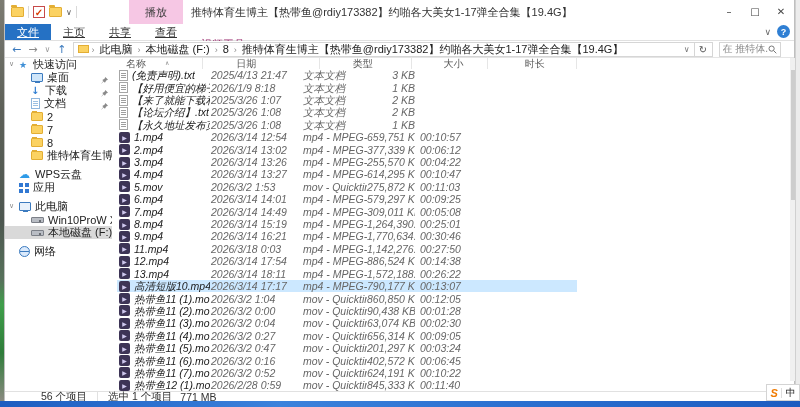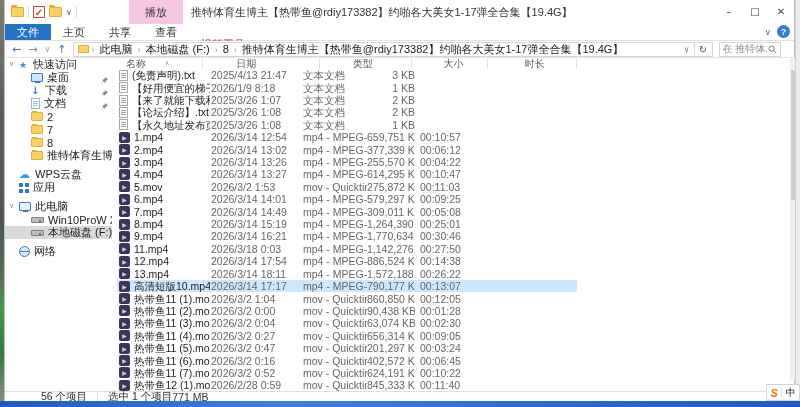--- a/index.html
+++ b/index.html
@@ -32,21 +32,21 @@
   .qat-caret { font-family:"DejaVu Sans", sans-serif; font-size:8px; color:#555; }
   #contextual-label { position:absolute; left:124px; top:0; width:54px; height:24px; background:#f6c7e4;
     display:flex; align-items:center; justify-content:center; color:#3b3b3b; font-size:11px; }
   #title-text { position:absolute; left:186px; top:5px; width:520px; white-space:nowrap; overflow:hidden; color:#333; }
   .win-controls { position:absolute; right:0; top:0; height:22px; display:flex; }
   .win-btn { width:26px; height:22px; display:flex; align-items:center; justify-content:center;
     color:#444; font-family:"DejaVu Sans", sans-serif; font-size:10px; }
 
   
   #tabrow { left:0; top:24px; width:100%; height:17px; background:#fff; border-bottom:1px solid #e1e1e1; display:flex; align-items:stretch; }
-  .tab { padding:0 12px; display:flex; align-items:center; color:#333; }
+  .tab { padding:0 12px; display:flex; align-items:center; color:#333;text-decoration:underline; }
   .tab.active { background:#2571c4; color:#fff; }
   .tab.contextual { color:#9b2d6f;margin-top:20px; }
   #ribbon-right { position:absolute; right:4px; top:25px; display:flex; align-items:center; gap:6px; }
   #ribbon-collapse { font-family:"DejaVu Sans", sans-serif; color:#666; font-size:9px; }
   #help-btn { width:13px; height:13px; border-radius:50%; background:#2f7fd3; color:#fff; font-size:9px;
     display:flex; align-items:center; justify-content:center; font-weight:bold; }
 
   
   #addressrow { left:0; top:41px; width:100%; height:17px; background:#fff; border-bottom:1px solid #e5e5e5;
     display:flex; align-items:center; }
@@ -110,21 +110,21 @@
   #filelist { left:107px; top:0; width:571px; height:100%; background:#fff; }
   #list-header { position:absolute; left:5px; top:0; width:460px; height:11px; display:flex; color:#595959;gap:32px; }
   #list-header .hc { border-right:1px solid #e6e6e6; overflow:hidden; font-size:10px; line-height:11px; position:relative; }
   #sort-caret { position:absolute; left:48px; top:-1px; font-size:6px; color:#888; font-family:"DejaVu Sans", sans-serif; }
   .w-name { width:93px; padding-left:9px; }
   .w-date { width:92px; padding-left:1px; }
   .w-type { width:65px; padding-left:1px; }
   .w-size { width:48px; }
   .w-len  { width:62px; padding-left:5px; }
   #rows { position:absolute; left:5px; top:11px; width:460px; }
-  .row { height:12.42px; display:flex; align-items:center; font-size:10.5px; }
+  .row { height:12.42px; display:flex; align-items:center; font-size:10.5px;font-style:italic; }
   .row.selected { background:#cce8ff; }
   .cell { overflow:hidden; white-space:nowrap; line-height:12px; }
   .c-name { width:93px; display:flex; align-items:center; color:#1c1c1c; }
   .c-name .nm { overflow:hidden; white-space:nowrap; }
   .c-date { width:92px; color:#666; padding-left:1px; }
   .c-type { width:65px; color:#666; padding-left:1px; }
   .c-size { width:48px; color:#666; text-align:right; }
   .c-len  { width:62px; color:#666; padding-left:5px; }
 
   .fi { flex:none; margin:0 4px 0 2px; position:relative; display:inline-block; }
@@ -139,21 +139,21 @@
   .sb-arrow { position:absolute; left:0; width:13px; height:12px; color:#606060; font-size:7px;
     display:flex; align-items:center; justify-content:center; font-family:"DejaVu Sans", sans-serif; }
   #sb-up { top:0; } #sb-down { bottom:0; }
   #sb-thumb { position:absolute; left:1px; top:12px; width:11px; height:130px; background:#cdcdcd; }
 
   
   #statusbar { left:0; top:391px; width:100%; height:10px; border-top:1px solid #e1e1e1; background:#fff;
     display:flex; align-items:center; font-size:10.5px; color:#333; }
   #statusbar .sb-sep { width:1px; height:9px; background:#e1e1e1; margin:0 10px; }
   #status-count { margin-left:36px;text-decoration:underline; }
-  #status-size { }
+  #status-size { margin-left:8px; }
 </style>
 </head>
 <body>
 
 <div id="stage">
 
   <div class="abs" id="left-sliver"></div>
 
   <div class="abs" id="window">
 

